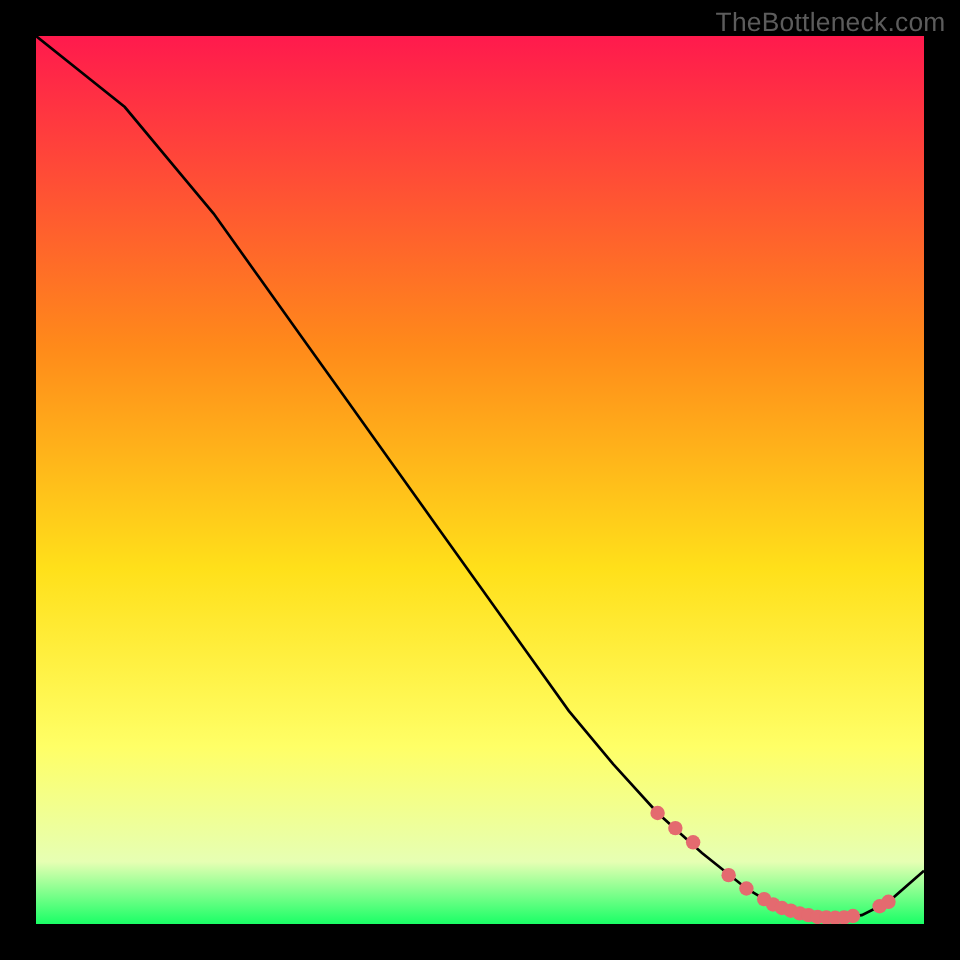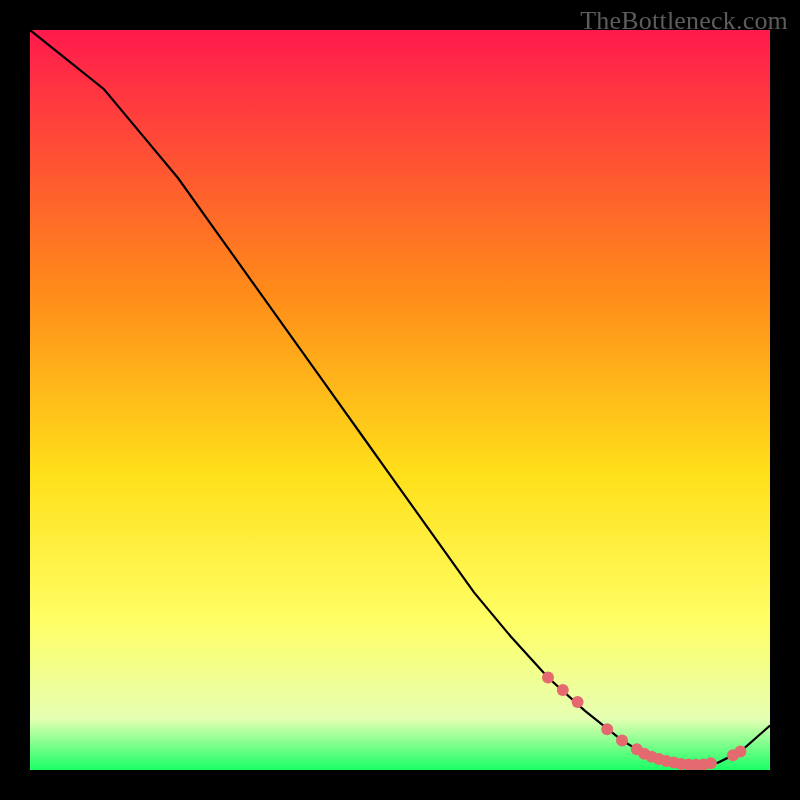--- a/index.html
+++ b/index.html
@@ -15,24 +15,24 @@
     position: relative;
     width: 800px;
     height: 800px;
     background: #000;
   }
   .watermark {
     position: absolute;
     top: 6px;
     right: 12px;
     color: #5c5c5c;
-    font-size: 26px;
+    font-size: 22px;
     font-weight: 500;
     letter-spacing: 0.2px;
-    font-family: Liberation Serif, serif;
+    font-family: Liberation Sans, sans-serif;
   }
   .plot-wrap {
     position: absolute;
     left: 30px;
     top: 30px;
     width: 740px;
     height: 740px;
   }
   svg {
     display: block;

